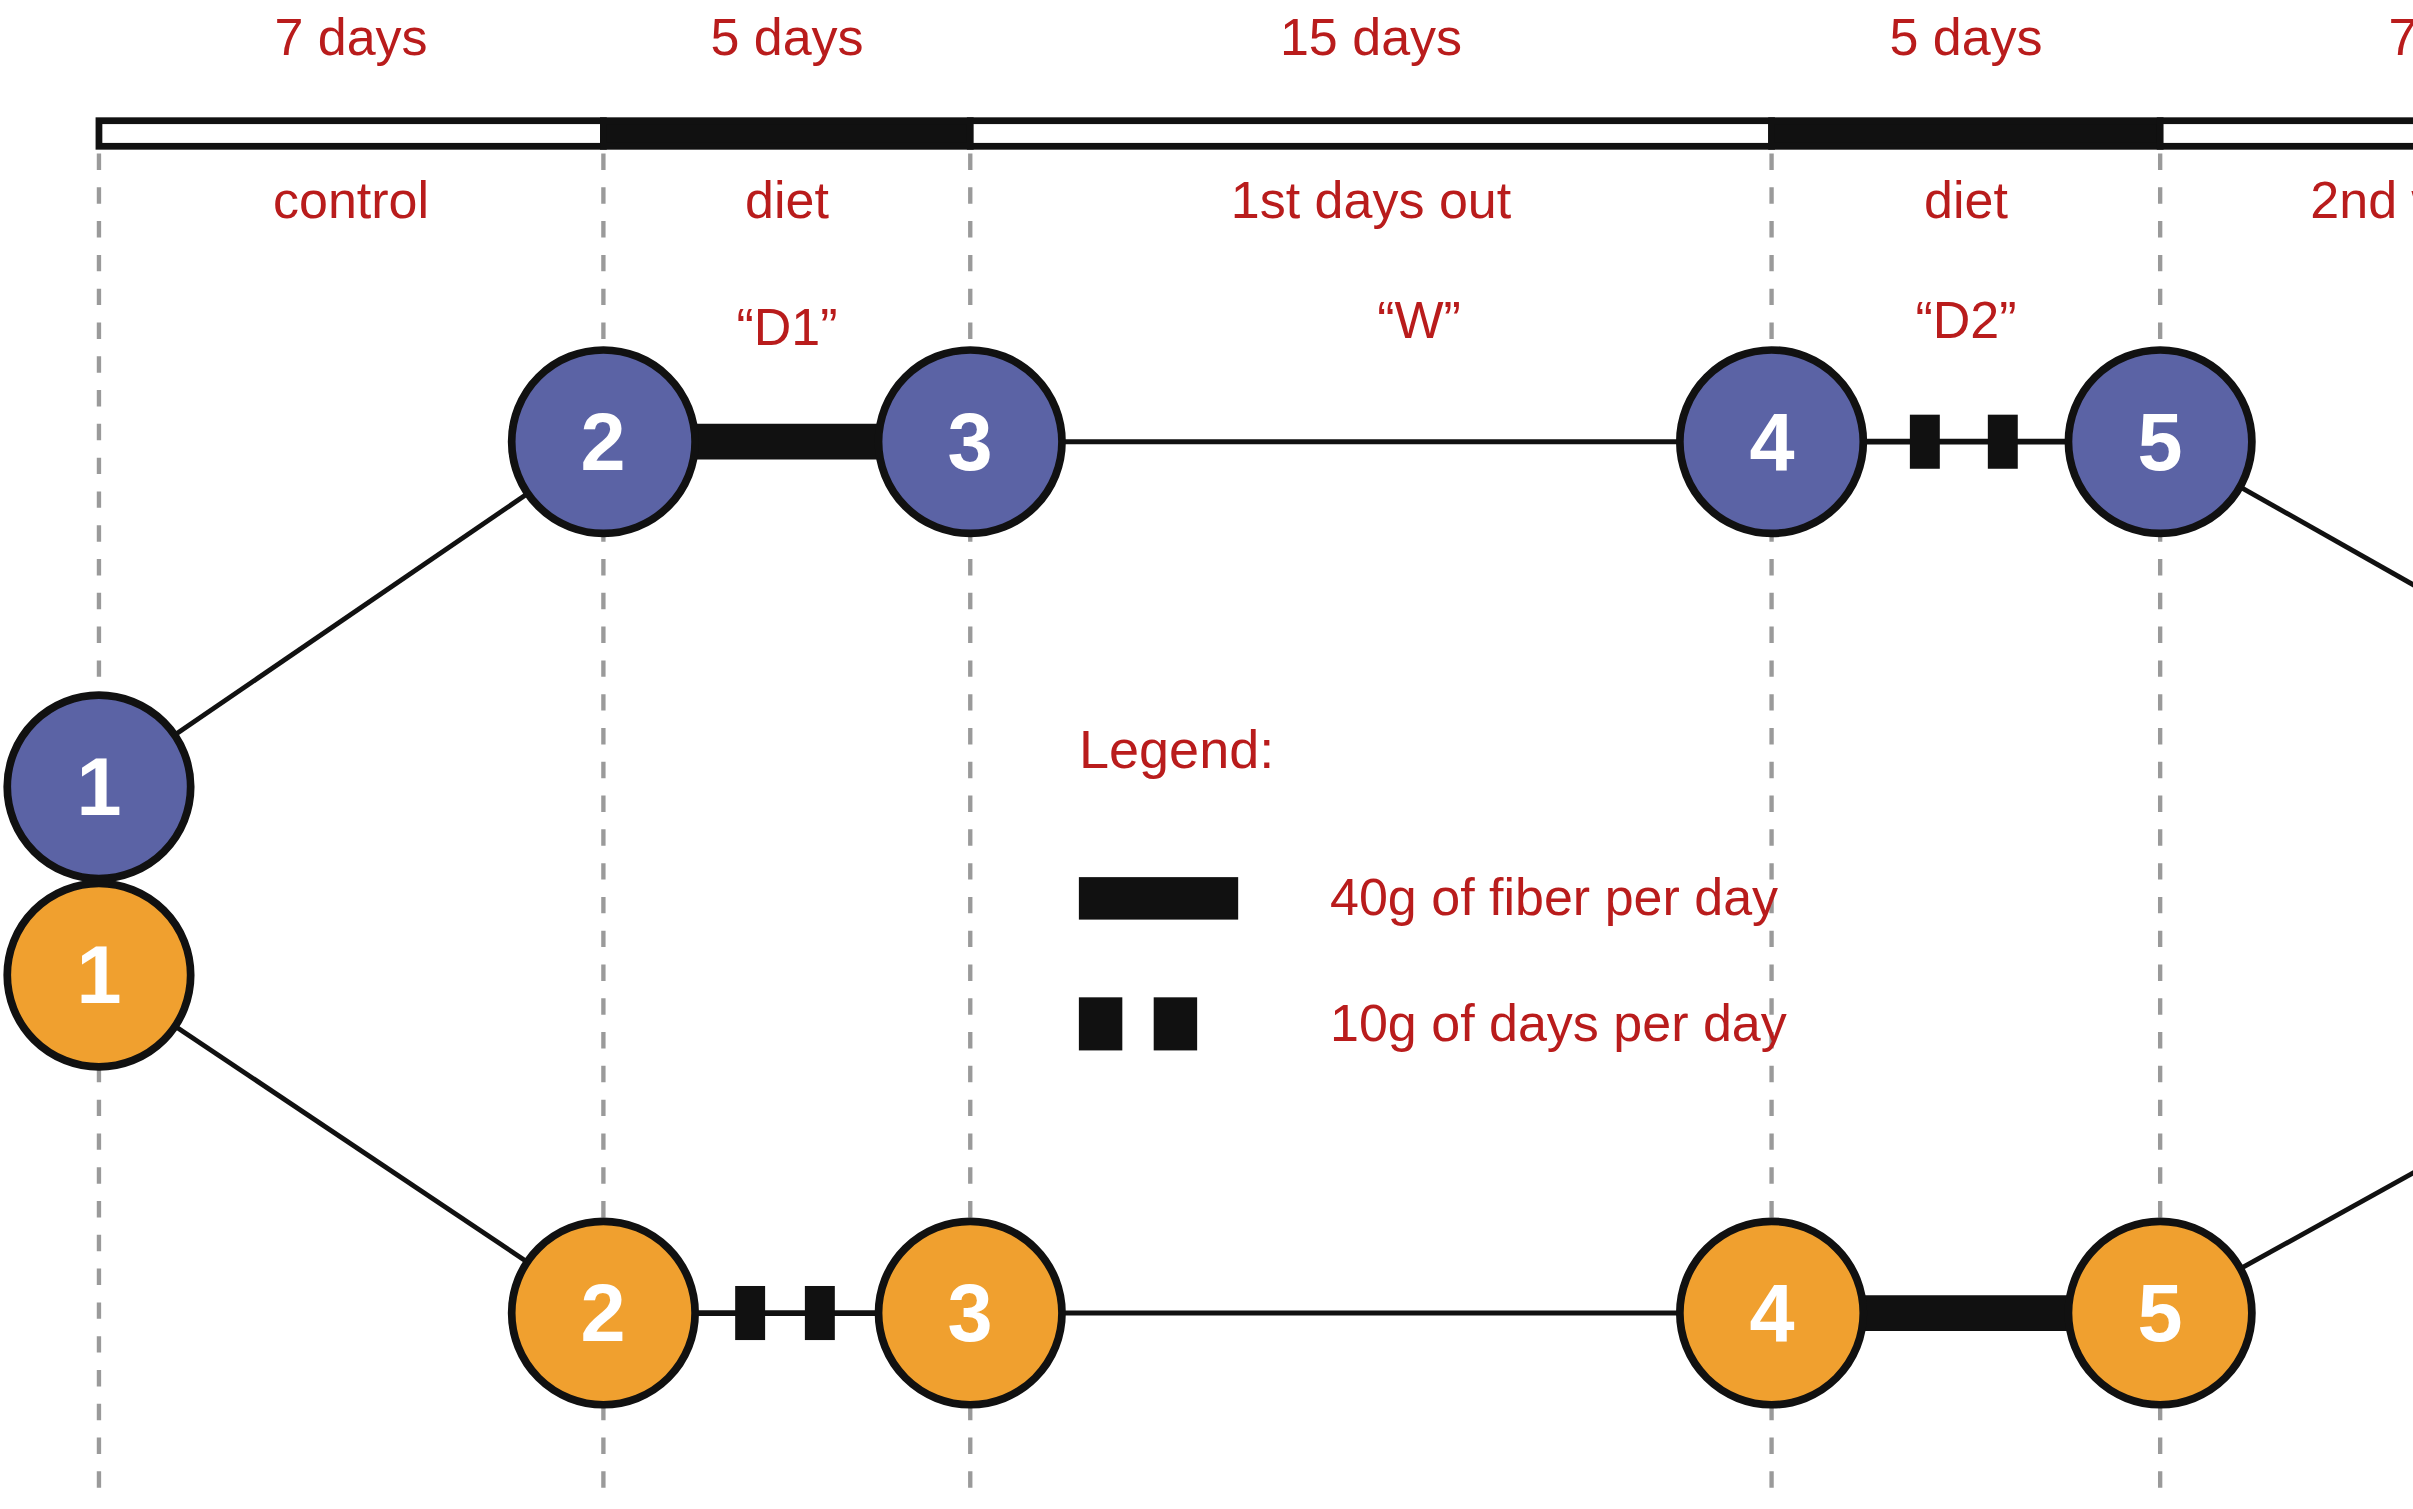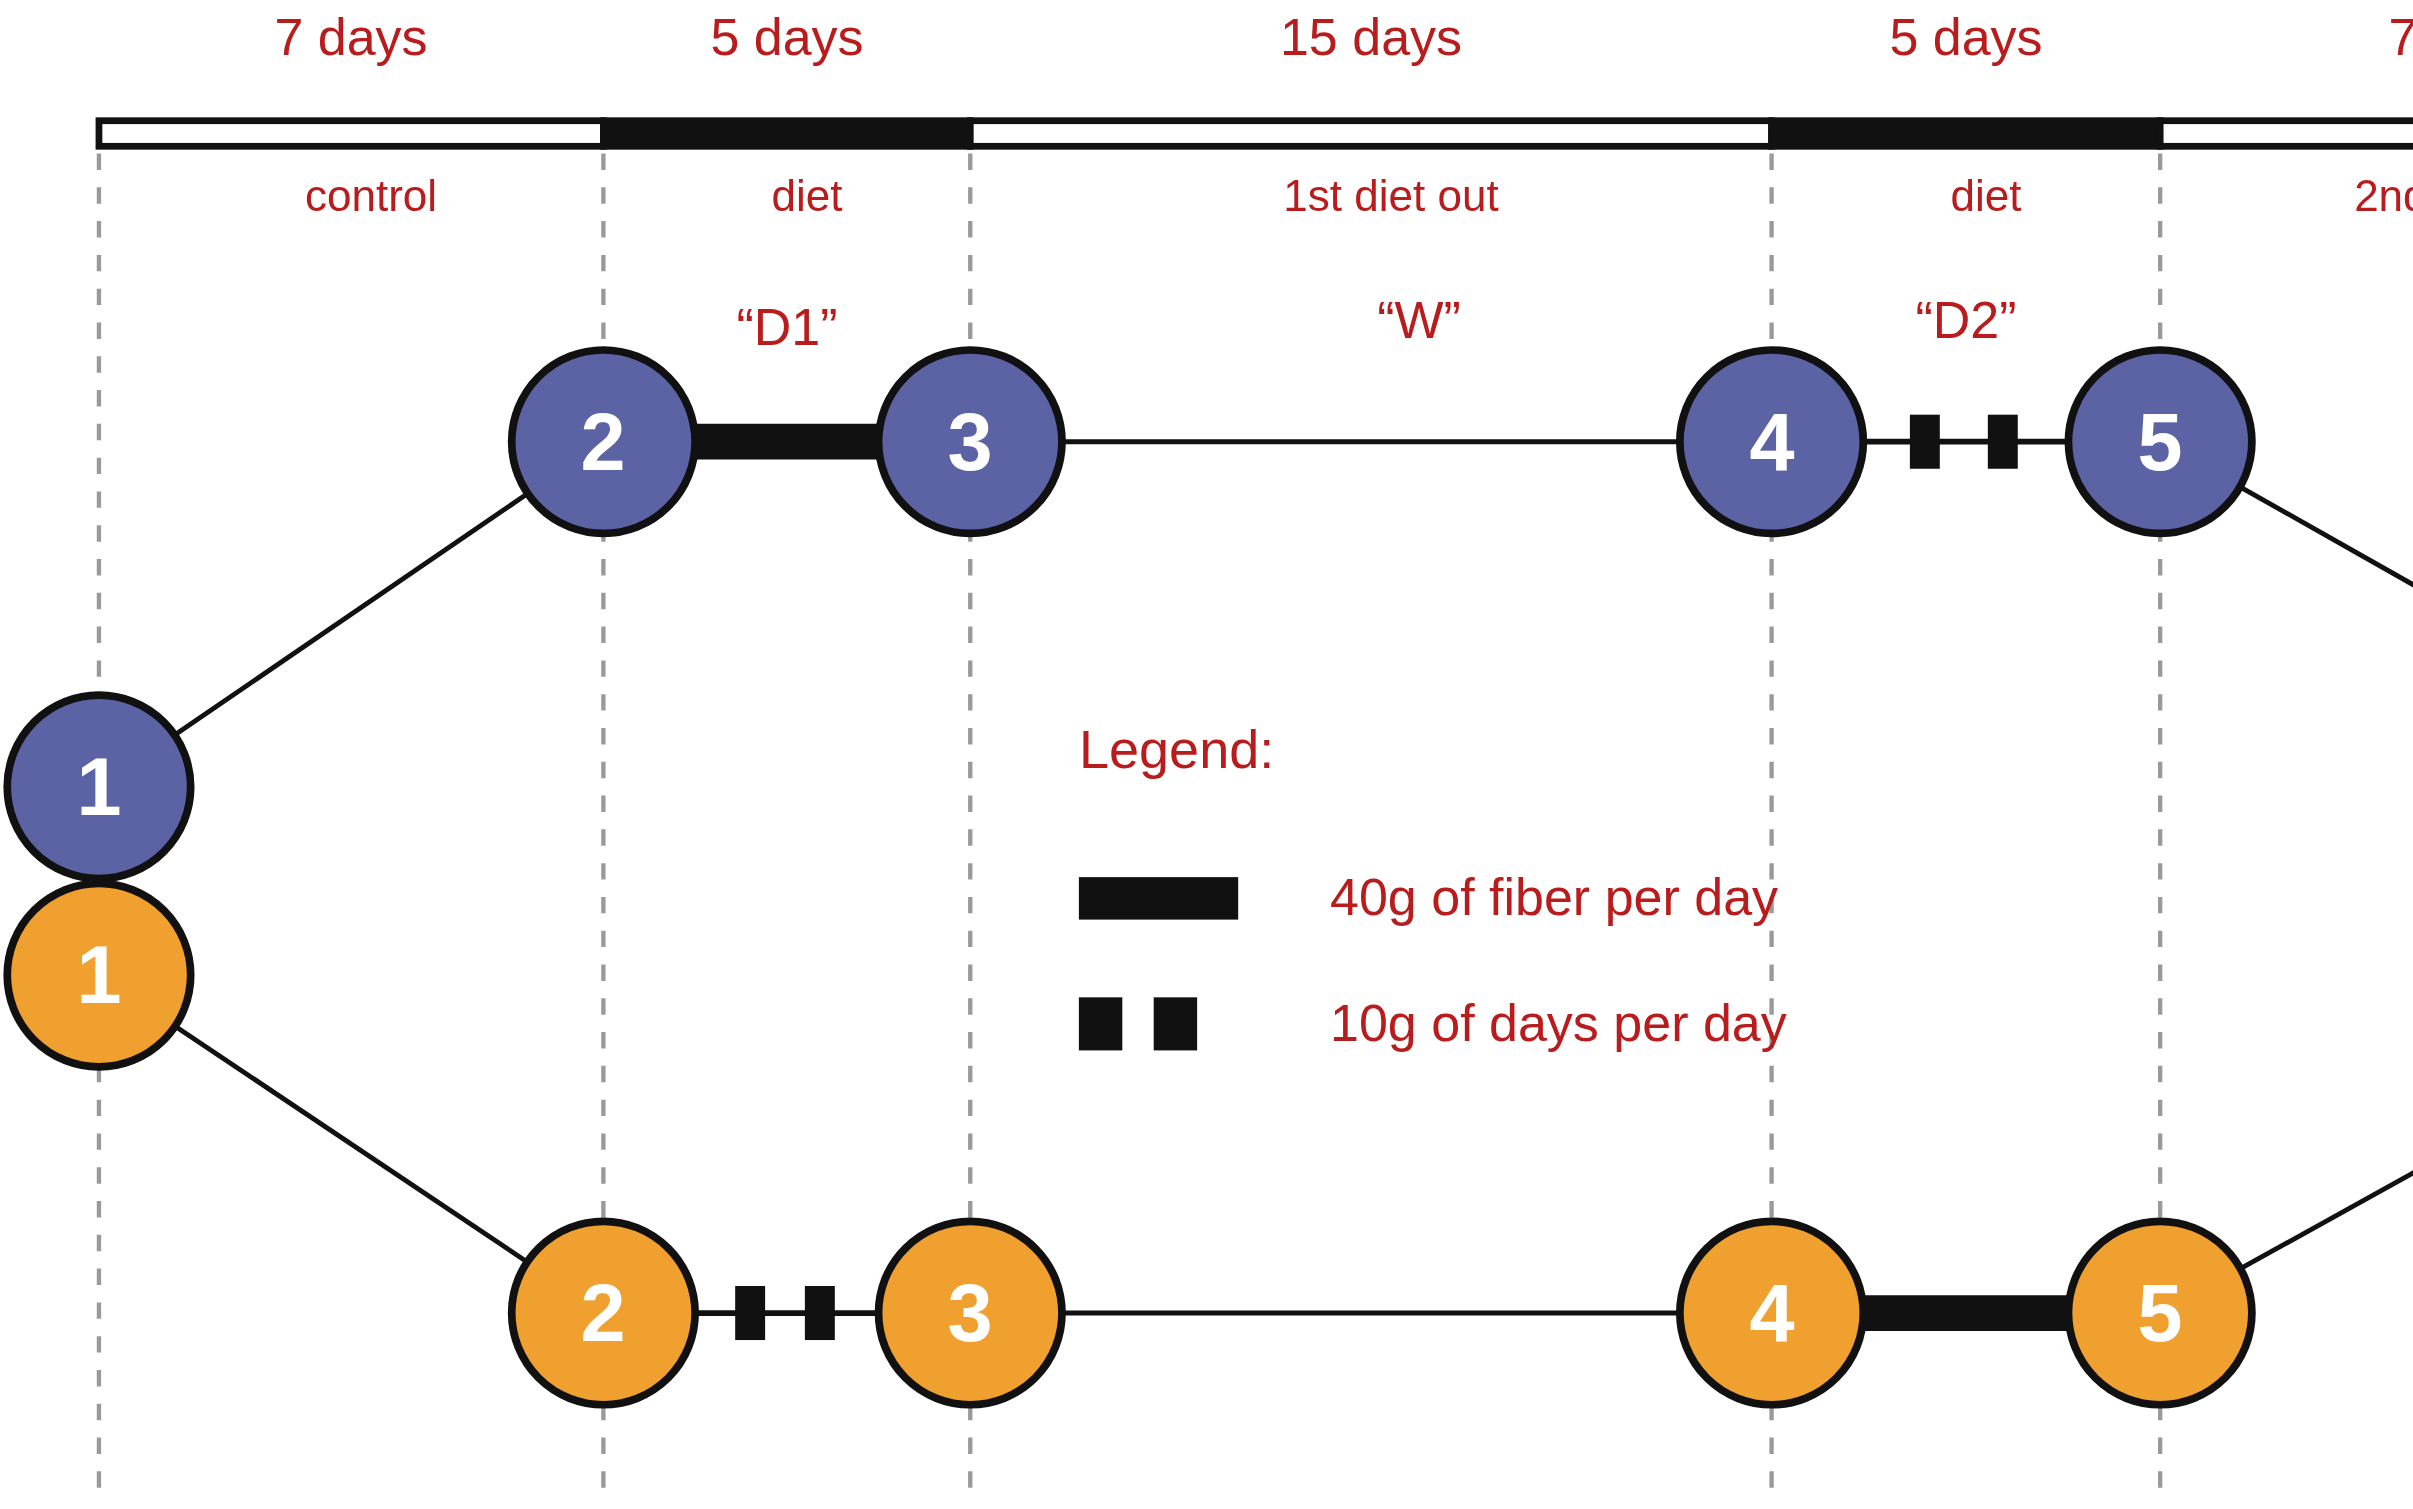--- a/index.html
+++ b/index.html
@@ -7,21 +7,21 @@
     position:relative;
     width:2877px;height:1510px;
     background:#ffffff;
     font-family:"Liberation Sans","DejaVu Sans",sans-serif;
     overflow:hidden;
   }
   #stage svg{position:absolute;top:0;left:0;width:2877px;height:1510px;}
 
   .txt{position:absolute;color:#b91c1c;white-space:nowrap;line-height:1;}
   .days-label{font-size:52px;transform:translate(-50%,0);}
-  .period-label{font-size:44px;transform:translate(-50%,0);margin-left:20px;}
+  .period-label{font-size:52px;transform:translate(-50%,0);}
   .code-label{font-size:52px;transform:translate(-50%,0);}
   .legend-title{font-size:54px;}
   .legend-text{font-size:52px;margin-left:44px;}
 
   .node-num{
     position:absolute;
     transform:translate(-50%,-50%);
     color:#ffffff;
     font-size:81px;
     font-weight:bold;
@@ -81,21 +81,21 @@
       <div class="txt days-label" style="left: 351px; top: 10.6px;">7 days</div>
       <div class="txt days-label" style="left: 787px; top: 10.6px;">5 days</div>
       <div class="txt days-label" style="left: 1371px; top: 10.6px;">15 days</div>
       <div class="txt days-label" style="left: 1966px; top: 10.6px;">5 days</div>
       <div class="txt days-label" style="left: 2465px; top: 10.6px;">7 days</div>
     </div>
 
   <div id="period-labels">
       <div class="txt period-label" style="left: 351px; top: 174px;">control</div>
       <div class="txt period-label" style="left: 787px; top: 174px;">diet</div>
-      <div class="txt period-label" style="left: 1371px; top: 174px;">1st diet out</div>
+      <div class="txt period-label" style="left: 1371px; top: 174px;">1st days out</div>
       <div class="txt period-label" style="left: 1966px; top: 174px;">diet</div>
       <div class="txt period-label" style="left: 2465px; top: 174px;">2nd wash out</div>
     </div>
 
   <div id="code-labels">
       <div class="txt code-label" style="left: 787px; top: 294px; margin-top: 7px;">“D1”</div>
       <div class="txt code-label" style="left: 1419px; top: 294px;">“W”</div>
       <div class="txt code-label" style="left: 1966px; top: 294px;">“D2”</div>
     </div>
 

